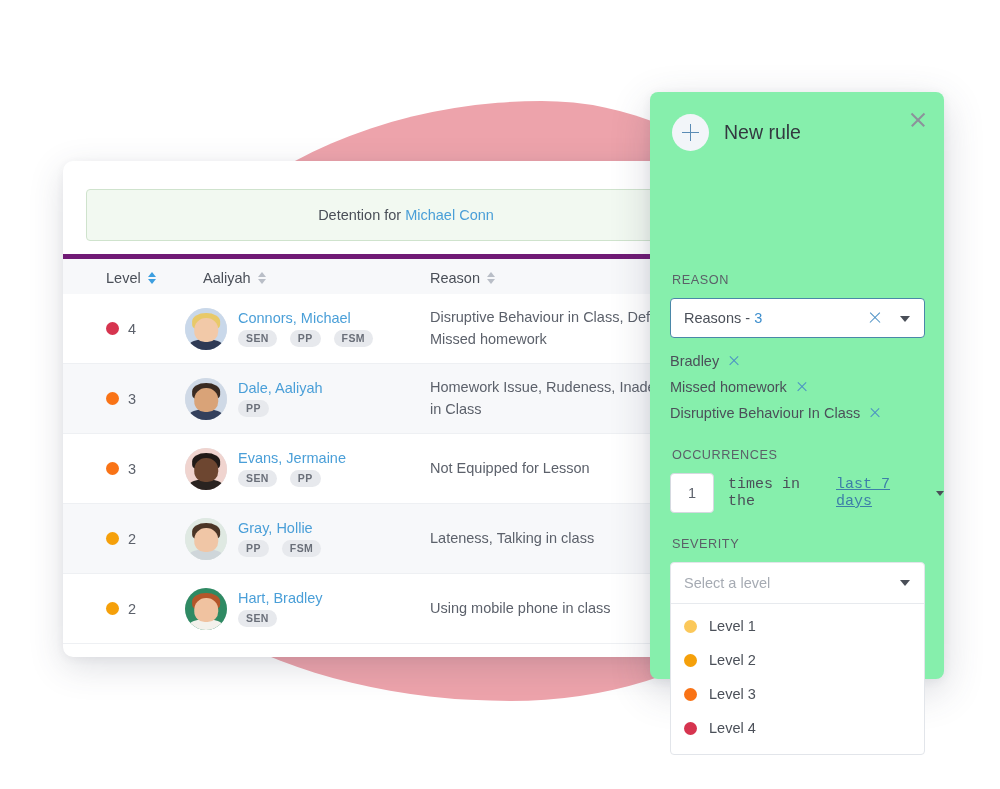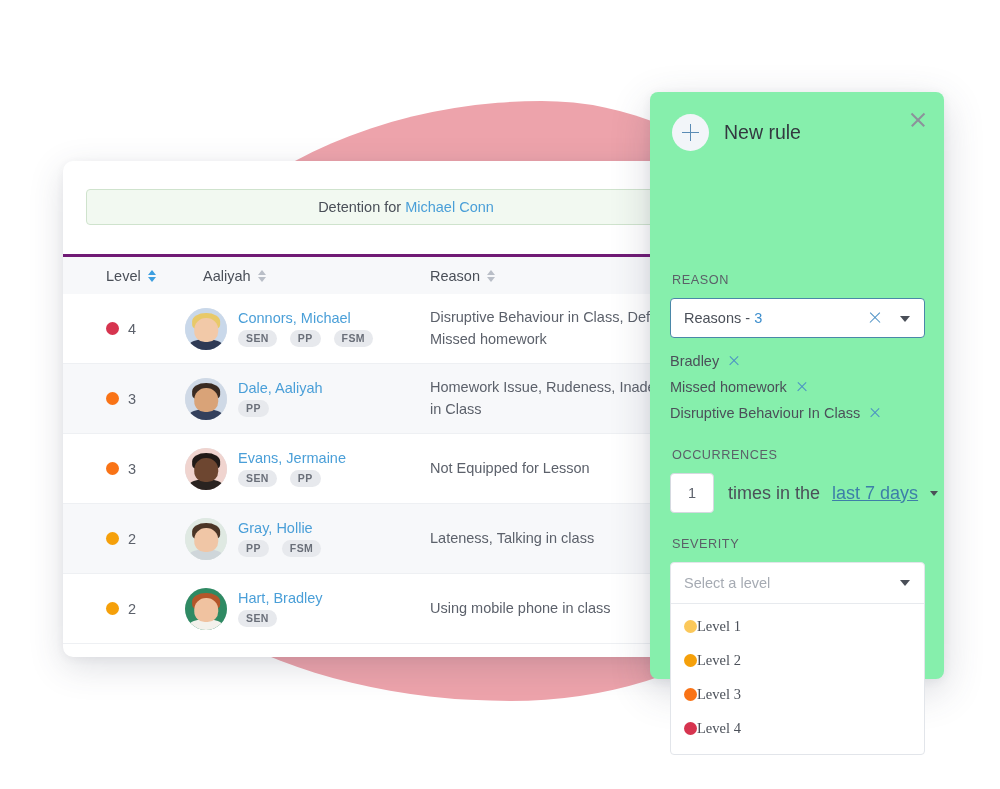--- a/index.html
+++ b/index.html
@@ -45,21 +45,21 @@
     border-radius: 10px;
     box-shadow: 0 10px 34px rgba(60, 64, 90, 0.17), 0 2px 8px rgba(60,64,90,0.06);
     overflow: hidden;
   }
 
   .banner {
     position: absolute;
     left: 23px;
     top: 28px;
     width: 640px;
-    height: 36px;
+    height: 52px;
     background: #f2f9f1;
     border: 1px solid #cfe3cd;
     border-radius: 4px;
     box-sizing: border-box;
     display: flex;
     align-items: center;
     justify-content: center;
   }
   .banner-text {
     font-size: 14.5px;
@@ -70,21 +70,21 @@
     color: #4a9fd8;
   }
 
   .thead {
     position: absolute;
     left: 0;
     top: 93px;
     width: 700px;
     height: 48px;
     background: #f7f8fa;
-    border-top: 3px solid #701a75;
+    border-top: 5px solid #701a75;
     border-bottom: 1px solid #edeef1;
     box-sizing: border-box;
   }
   .th {
     position: absolute;
     top: 0;
     height: 38px;
     display: flex;
     align-items: center;
     gap: 7px;
@@ -357,25 +357,26 @@
     border-radius: 4px;
     background: #fff;
     font-size: 14.5px;
     color: #5c616b;
     text-align: center;
     font-family: "Liberation Sans", sans-serif;
     box-sizing: border-box;
     padding: 0;
   }
   .occ-text {
-    font-size: 18px;
+    font-size: 15px;
     color: #4b5059;
     display: flex;
     align-items: center;
     gap: 12px;
+    font-family: Liberation Mono, monospace;
   }
   .occ-link {
     color: #3d7fa8;
     text-decoration: underline;
     cursor: pointer;
   }
   .caret-sm {
     width: 0; height: 0;
     border-left: 4.5px solid transparent;
     border-right: 4.5px solid transparent;
@@ -404,25 +405,25 @@
     margin-left: 13px;
     font-size: 14.5px;
     color: #a6abb3;
   }
   .sev-caret { position: absolute; right: 14px; top: 17px; }
   .sev-list { padding: 5px 0 9px 0; }
   .sev-item {
     height: 34px;
     display: flex;
     align-items: center;
+    gap: 12px;
     padding-left: 13px;
     font-size: 14.5px;
     color: #4b5059;
     cursor: pointer;
-    font-family: Liberation Serif, serif;
   }
   .sev-dot {
     width: 13px; height: 13px;
     border-radius: 50%;
     flex: 0 0 13px;
   }
 </style>
 </head>
 <body>
 

